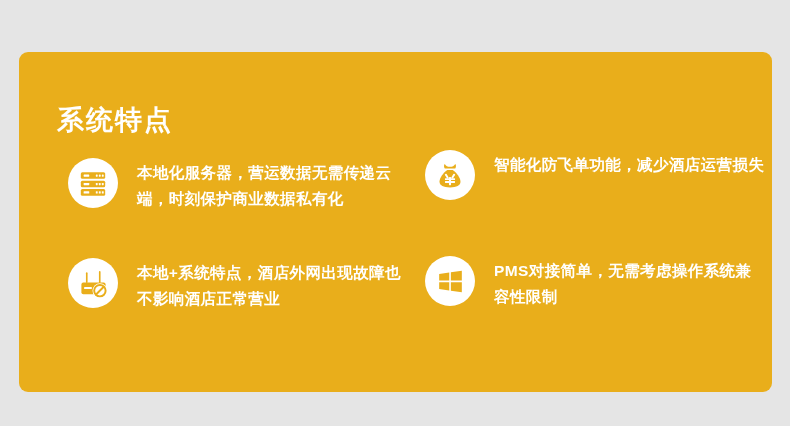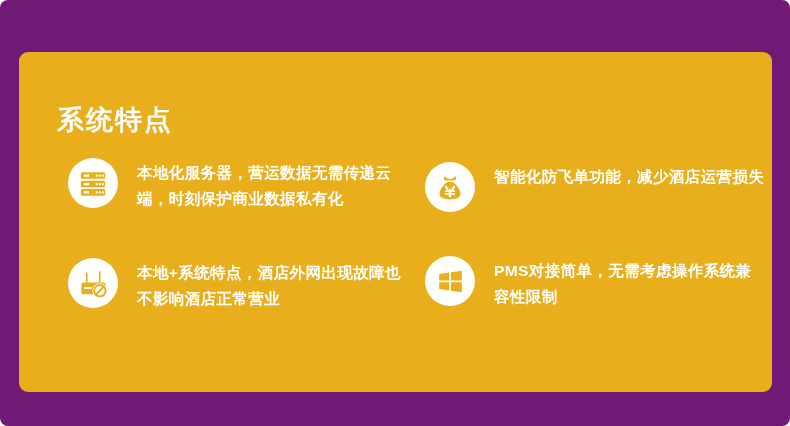--- a/index.html
+++ b/index.html
@@ -11,22 +11,21 @@
     width: 790px;
     height: 426px;
     font-family: "Liberation Sans", "DejaVu Sans", sans-serif;
     overflow: hidden;
   }
 
   #root {
     position: relative;
     width: 790px;
     height: 426px;
-    background: #701a75;
-    border-radius: 8px;
+    background: #e5e5e5;
   }
 
   #panel {
     position: absolute;
     left: 19px;
     top: 52px;
     width: 753px;
     height: 340px;
     background: #e9ae1b;
     border-radius: 9px;
@@ -54,21 +53,21 @@
 
   .feature-item {
     position: absolute;
     display: flex;
     align-items: flex-start;
     width: 355px;
   }
 
   .feature-item.pos-0 { left: 49px;  top: 106px; }
   .feature-item.pos-1 { left: 49px;  top: 206px; }
-  .feature-item.pos-2 { left: 406px; top: 98px; margin-top: 12px;  }
+  .feature-item.pos-2 { left: 406px; top: 98px;  }
   .feature-item.pos-3 { left: 406px; top: 204px; }
 
   .icon-circle {
     flex: 0 0 auto;
     width: 50px;
     height: 50px;
     border-radius: 50%;
     background: #ffffff;
     display: flex;
     align-items: center;

